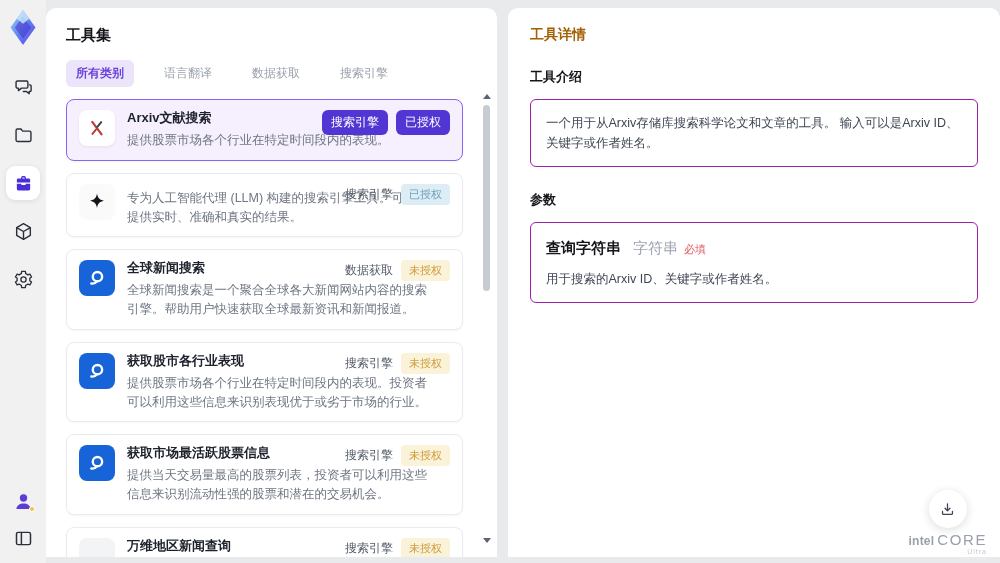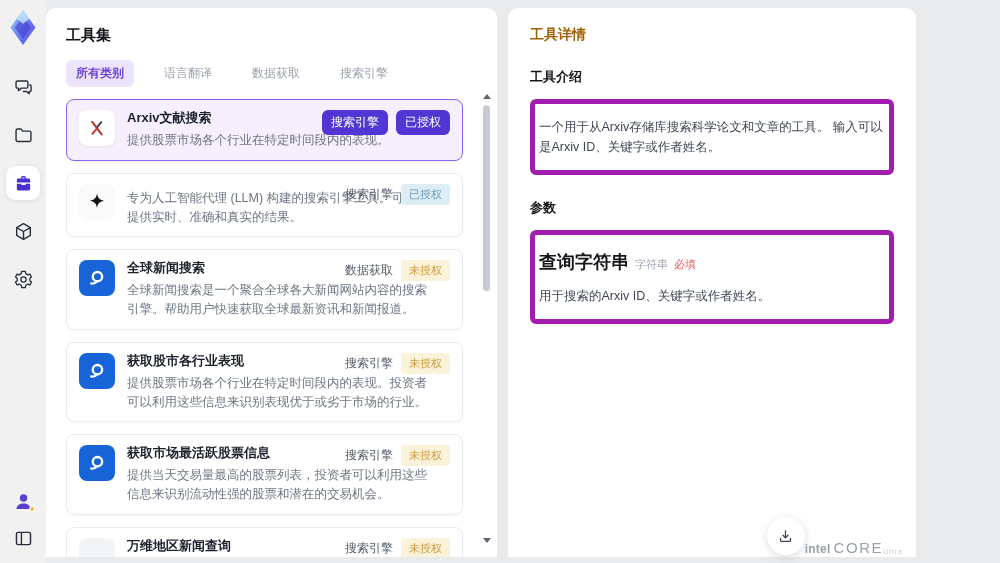--- a/index.html
+++ b/index.html
@@ -1,18 +1,18 @@
 <!DOCTYPE html>
 <html><head>
 <meta charset="utf-8">
 <style>
   * { margin:0; padding:0; box-sizing:border-box; }
   html,body { width:1000px; height:563px; }
   body { font-family:"Liberation Sans", sans-serif; background:#e9eaeb; overflow:hidden; }
-  .stage { position:relative; width:916px; height:563px; display:flex; }
+  .stage { position:relative; width:1000px; height:563px; display:flex; }
 
   
   .sidebar { width:46px; background:#f1f1f2; display:flex; flex-direction:column; align-items:center; padding:10px 0 14px; flex:0 0 46px; }
   .logo { width:30px; height:32px; }
   .nav { margin-top:34px; display:flex; flex-direction:column; gap:26px; align-items:center; }
   .nav-btn { width:22px; height:22px; display:flex; align-items:center; justify-content:center; cursor:pointer; }
   .nav-btn svg { width:21px; height:21px; }
   .nav-active { width:34px; height:34px; background:#fff; border-radius:9px; box-shadow:0 1px 5px rgba(30,30,60,.10); margin:-6px 0; }
   .sidebar-bottom { margin-top:auto; display:flex; flex-direction:column; gap:15px; align-items:center; }
   .user-wrap { position:relative; width:20px; height:20px; }
@@ -50,29 +50,29 @@
   
   .vscroll { position:absolute; top:86px; bottom:14px; right:5px; width:10px; }
   .scroll-up { position:absolute; top:0; left:1px; width:0; height:0; border-left:4px solid transparent; border-right:4px solid transparent; border-bottom:5px solid #5c6470; cursor:pointer; }
   .scroll-down { position:absolute; bottom:0; left:1px; width:0; height:0; border-left:4px solid transparent; border-right:4px solid transparent; border-top:5px solid #5c6470; cursor:pointer; }
   .scroll-thumb { position:absolute; top:11px; left:1px; width:7px; height:186px; background:#c7cbd2; border-radius:3.5px; cursor:pointer; }
 
   
   .details-panel { flex:1; padding:18px 22px; position:relative; min-width:0; }
   .details-title { font-size:14px; font-weight:700; color:#a16207; }
   .section-heading { font-size:13px; font-weight:700; color:#14161a; margin-top:24px; }
-  .info-box { margin-top:13px; border:5px solid #a21caf; border-radius:6px; padding:13px 4px; font-size:12.5px; color:#3f4654; line-height:1.6; }
+  .info-box { margin-top:13px; border:1px solid #a21caf; border-radius:6px; padding:13px 15px; font-size:12.5px; color:#3f4654; line-height:1.6; }
   .param-head { display:flex; align-items:baseline; }
-  .param-name { font-size:18px; font-weight:700; color:#14161a; }
-  .param-type { font-size:11px; color:#9ba2ad; margin-left:6px; }
+  .param-name { font-size:15px; font-weight:700; color:#14161a; }
+  .param-type { font-size:15px; color:#9ba2ad; margin-left:12px; }
   .param-req { font-size:11px; color:#e25a5f; margin-left:6px; }
   .param-desc { margin-top:9px; font-size:12.5px; color:#3f4654; }
 
   
-  .fab-wrap { position:absolute; right:13px; bottom:8px; display:flex; flex-direction:row; align-items:flex-end; }
+  .fab-wrap { position:absolute; right:13px; bottom:8px; display:flex; flex-direction:column; align-items:center; }
   .fab { width:38px; height:38px; border-radius:50%; background:#fff; box-shadow:0 2px 10px rgba(0,0,0,.14); display:flex; align-items:center; justify-content:center; cursor:pointer; }
   .brand { margin-top:4px; color:#9aa0ab; display:flex; align-items:baseline; gap:3px; line-height:1; }
   .brand .intel { font-size:12px; font-weight:700; letter-spacing:.2px; }
   .brand .core { font-size:15px; letter-spacing:1.6px; font-weight:400; }
   .brand-sub { align-self:flex-end; font-size:7px; color:#c6cad1; letter-spacing:1px; margin-top:1px; }
 </style>
 </head>
 <body>
 
 <div class="stage">

